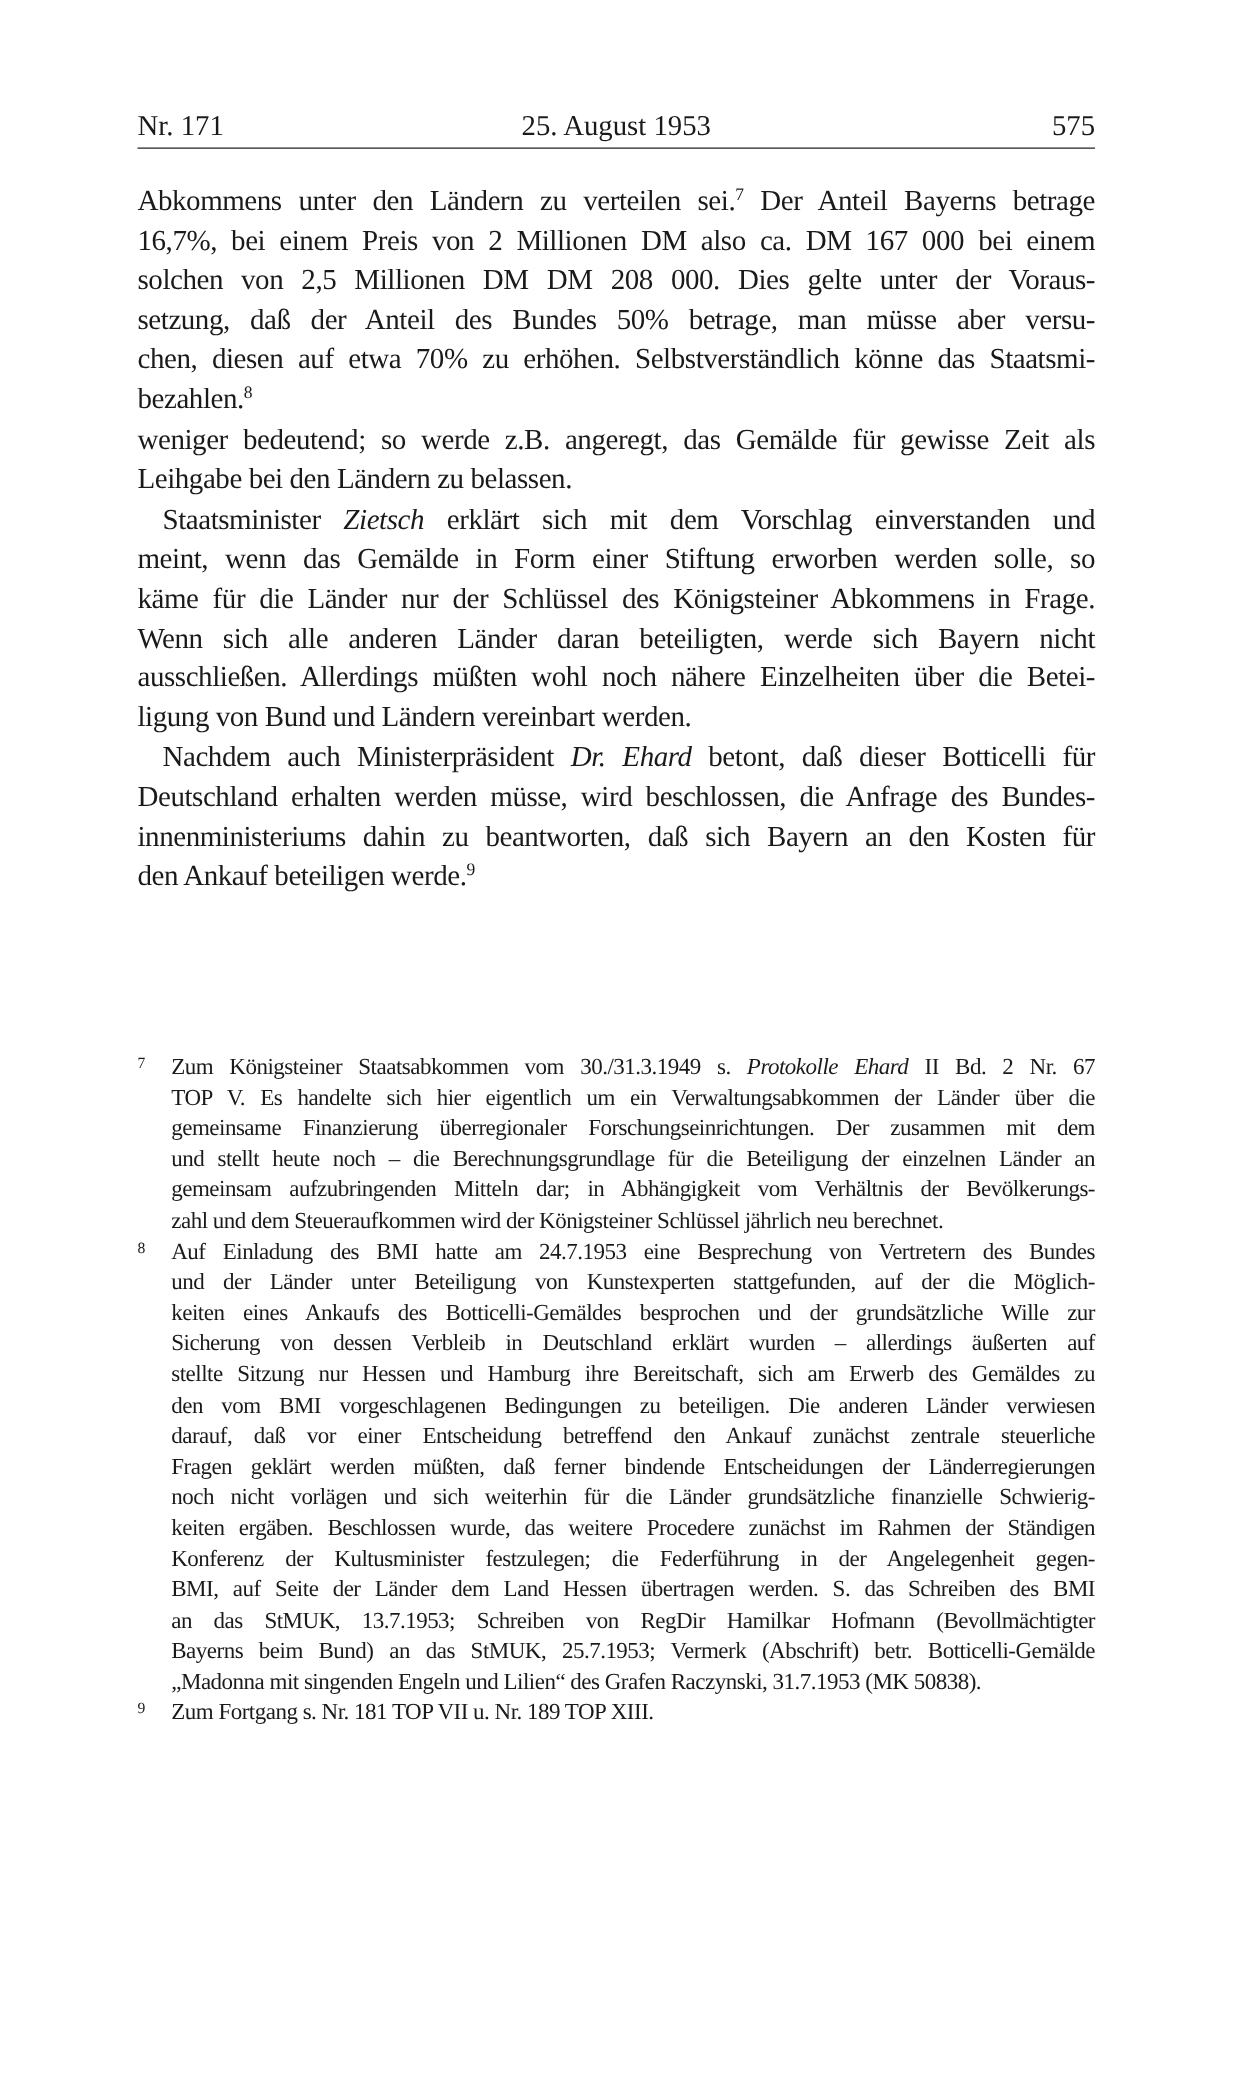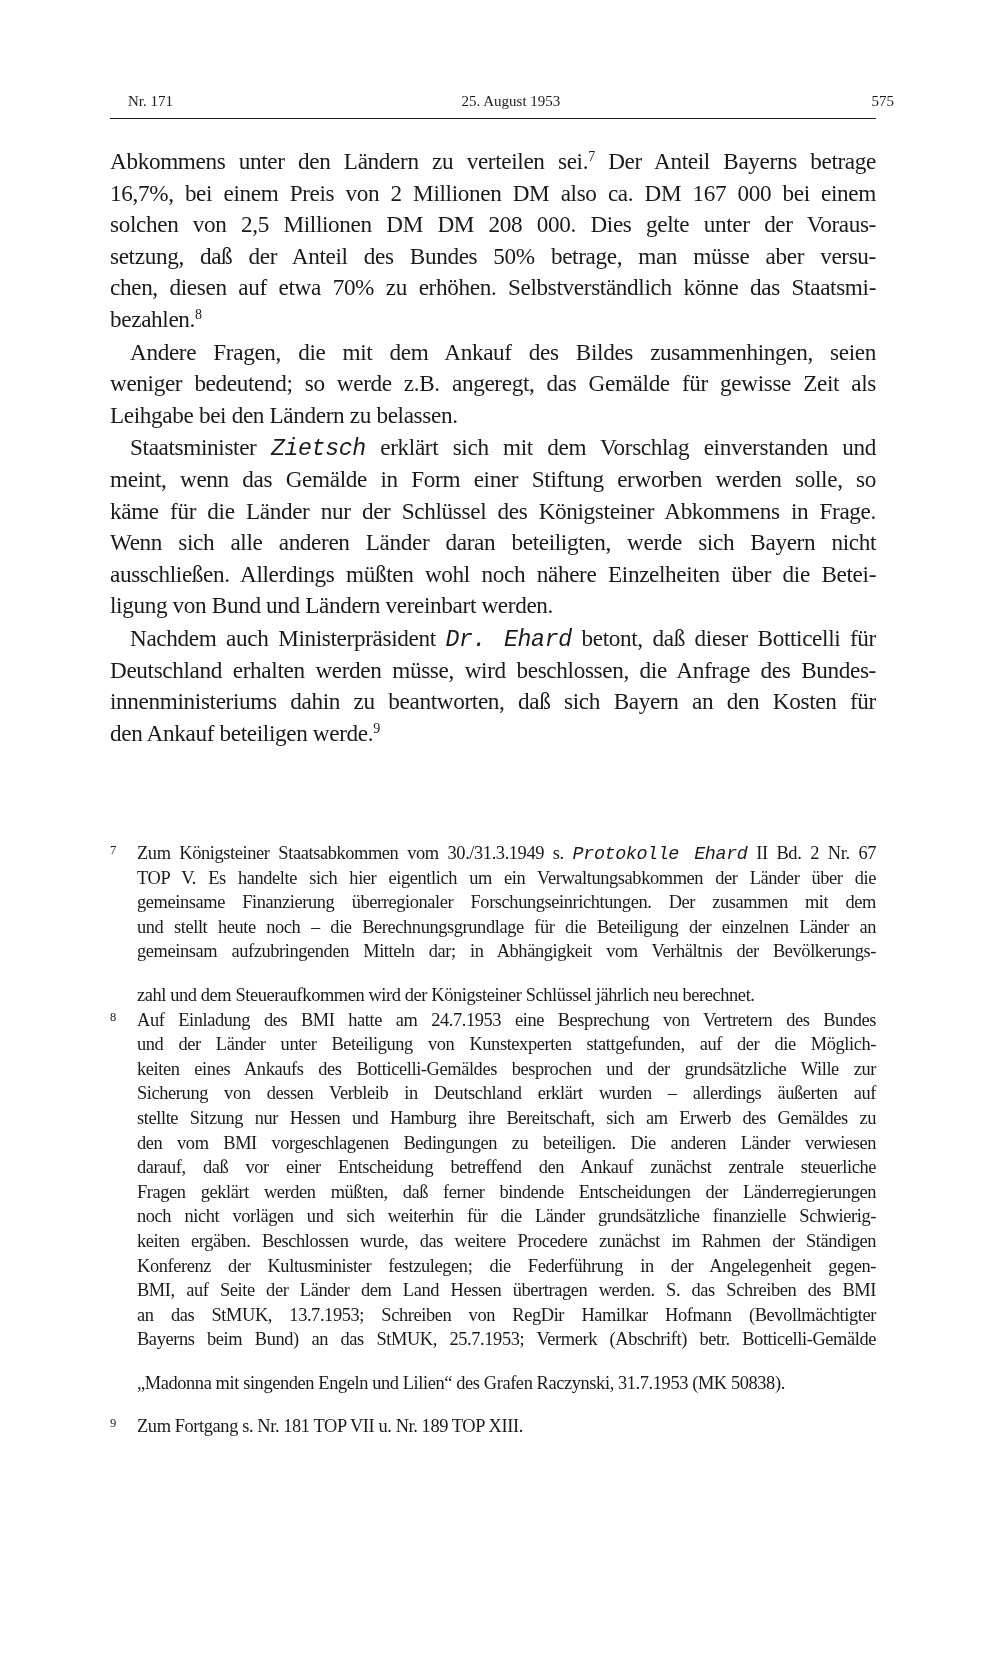--- a/index.html
+++ b/index.html
@@ -1,52 +1,52 @@
 <!DOCTYPE html>
 <html><head>
   <meta charset="utf-8">
   <style>
     html, body { margin: 0; padding: 0; background: #ffffff; }
     body {
       width: 1000px; height: 1666px; position: relative; overflow: hidden;
       font-family: "Liberation Serif", "DejaVu Serif", serif; color: #1a1a1a;
     }
     .page-header {
-      position: absolute; left: 128px; top: 84px; width: 766px; height: 34px;
-      font-size: 15px; line-height: 34px;
+      position: absolute; left: 110px; top: 84px; width: 766px; height: 34px;
+      font-size: 23px; line-height: 34px;
     }
     .page-header .left { position: absolute; left: 0; top: 0; }
     .page-header .center { position: absolute; left: 0; right: 0; top: 0; text-align: center; }
     .page-header .right { position: absolute; right: 0; top: 0; }
     .header-rule {
       position: absolute; left: 110px; top: 118px; width: 766px; height: 0;
       border-top: 1.5px solid #222;
     }
     .body-text {
       position: absolute; left: 110px; top: 146px; width: 766px;
       font-size: 23.2px; line-height: 31.6px; letter-spacing: -0.35px;
     }
     .line { display: block; text-align: justify; text-align-last: justify; white-space: nowrap; height: 31.6px; overflow: visible; }
     .line.last { text-align-last: left; }
     .line.indent { padding-left: 20px; }
     .para { margin: 0; }
     .para + .para { margin-top: 1px; }
     sup.fn { font-size: 14px; vertical-align: 8px; line-height: 0; }
-    i { font-style: italic; font-family: Liberation Mono, monospace; }
+    i { font-style: italic; }
 
     .footnotes {
       position: absolute; left: 110px; top: 841px; width: 766px;
       font-size: 18.4px; line-height: 24.6px; letter-spacing: -0.4px;
     }
     .footnote { position: relative; padding-left: 27px; }
     .footnote .fn-num {
       position: absolute; left: 0; top: 0; font-size: 12.5px; line-height: 18px;
     }
     .fline { display: block; text-align: justify; text-align-last: justify; white-space: nowrap; height: 24.6px; }
-    .fline.last { text-align-last: left; margin-top: 19px; }
+    .fline.last { text-align-last: left; }
   </style>
 </head>
 <body>
 
 <div class="page-header">
   <span class="left">Nr. 171</span>
   <span class="center">25. August 1953</span>
   <span class="right">575</span>
 </div>
 <div class="header-rule"></div>
@@ -56,21 +56,20 @@
   <div class="para">
     <span class="line"><span>Abkommens unter den Ländern zu verteilen sei.</span><sup class="fn">7</sup><span> Der Anteil Bayerns betrage</span></span>
     <span class="line">16,7%, bei einem Preis von 2 Millionen DM also ca. DM 167 000 bei einem</span>
     <span class="line">solchen von 2,5 Millionen DM DM 208 000. Dies gelte unter der Voraus-</span>
     <span class="line">setzung, daß der Anteil des Bundes 50% betrage, man müsse aber versu-</span>
     <span class="line">chen, diesen auf etwa 70% zu erhöhen. Selbstverständlich könne das Staatsmi-</span>
     <span class="line last"><span>bezahlen.</span><sup class="fn">8</sup></span>
   </div>
 
   <div class="para">
-    <span class="line indent">Andere Fragen, die mit dem Ankauf des Bildes zusammenhingen, seien</span>
     <span class="line">weniger bedeutend; so werde z.B. angeregt, das Gemälde für gewisse Zeit als</span>
     <span class="line last">Leihgabe bei den Ländern zu belassen.</span>
   </div>
 
   <div class="para">
     <span class="line indent"><span>Staatsminister </span><i>Zietsch</i><span> erklärt sich mit dem Vorschlag einverstanden und</span></span>
     <span class="line">meint, wenn das Gemälde in Form einer Stiftung erworben werden solle, so</span>
     <span class="line">käme für die Länder nur der Schlüssel des Königsteiner Abkommens in Frage.</span>
     <span class="line">Wenn sich alle anderen Länder daran beteiligten, werde sich Bayern nicht</span>
     <span class="line">ausschließen. Allerdings müßten wohl noch nähere Einzelheiten über die Betei-</span>

